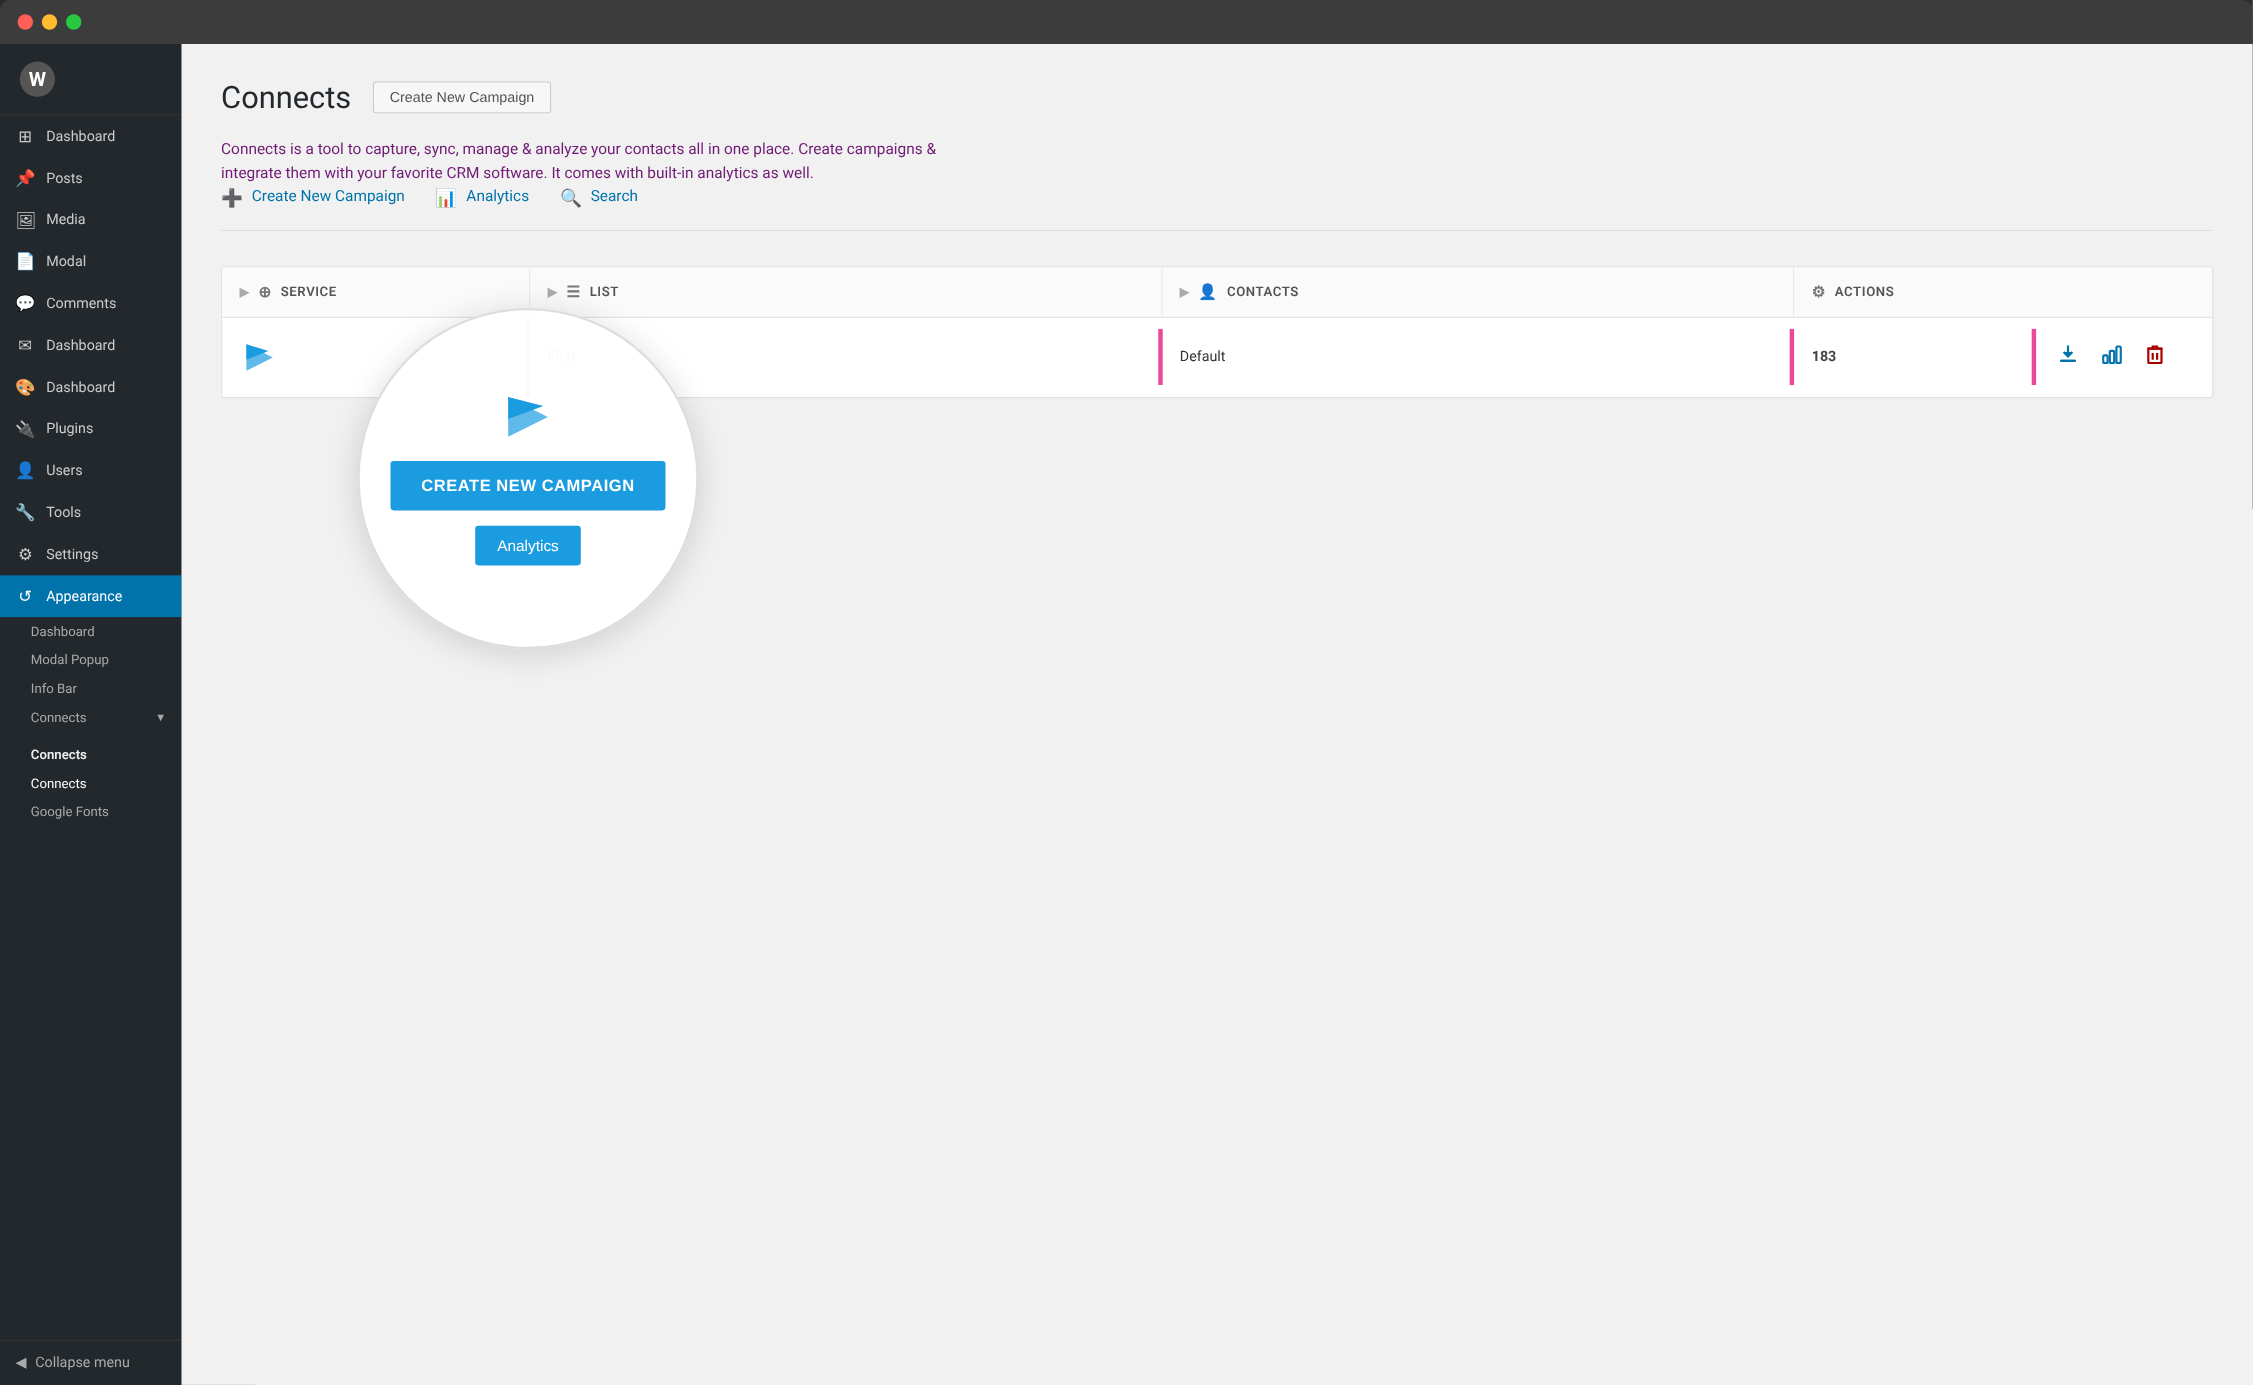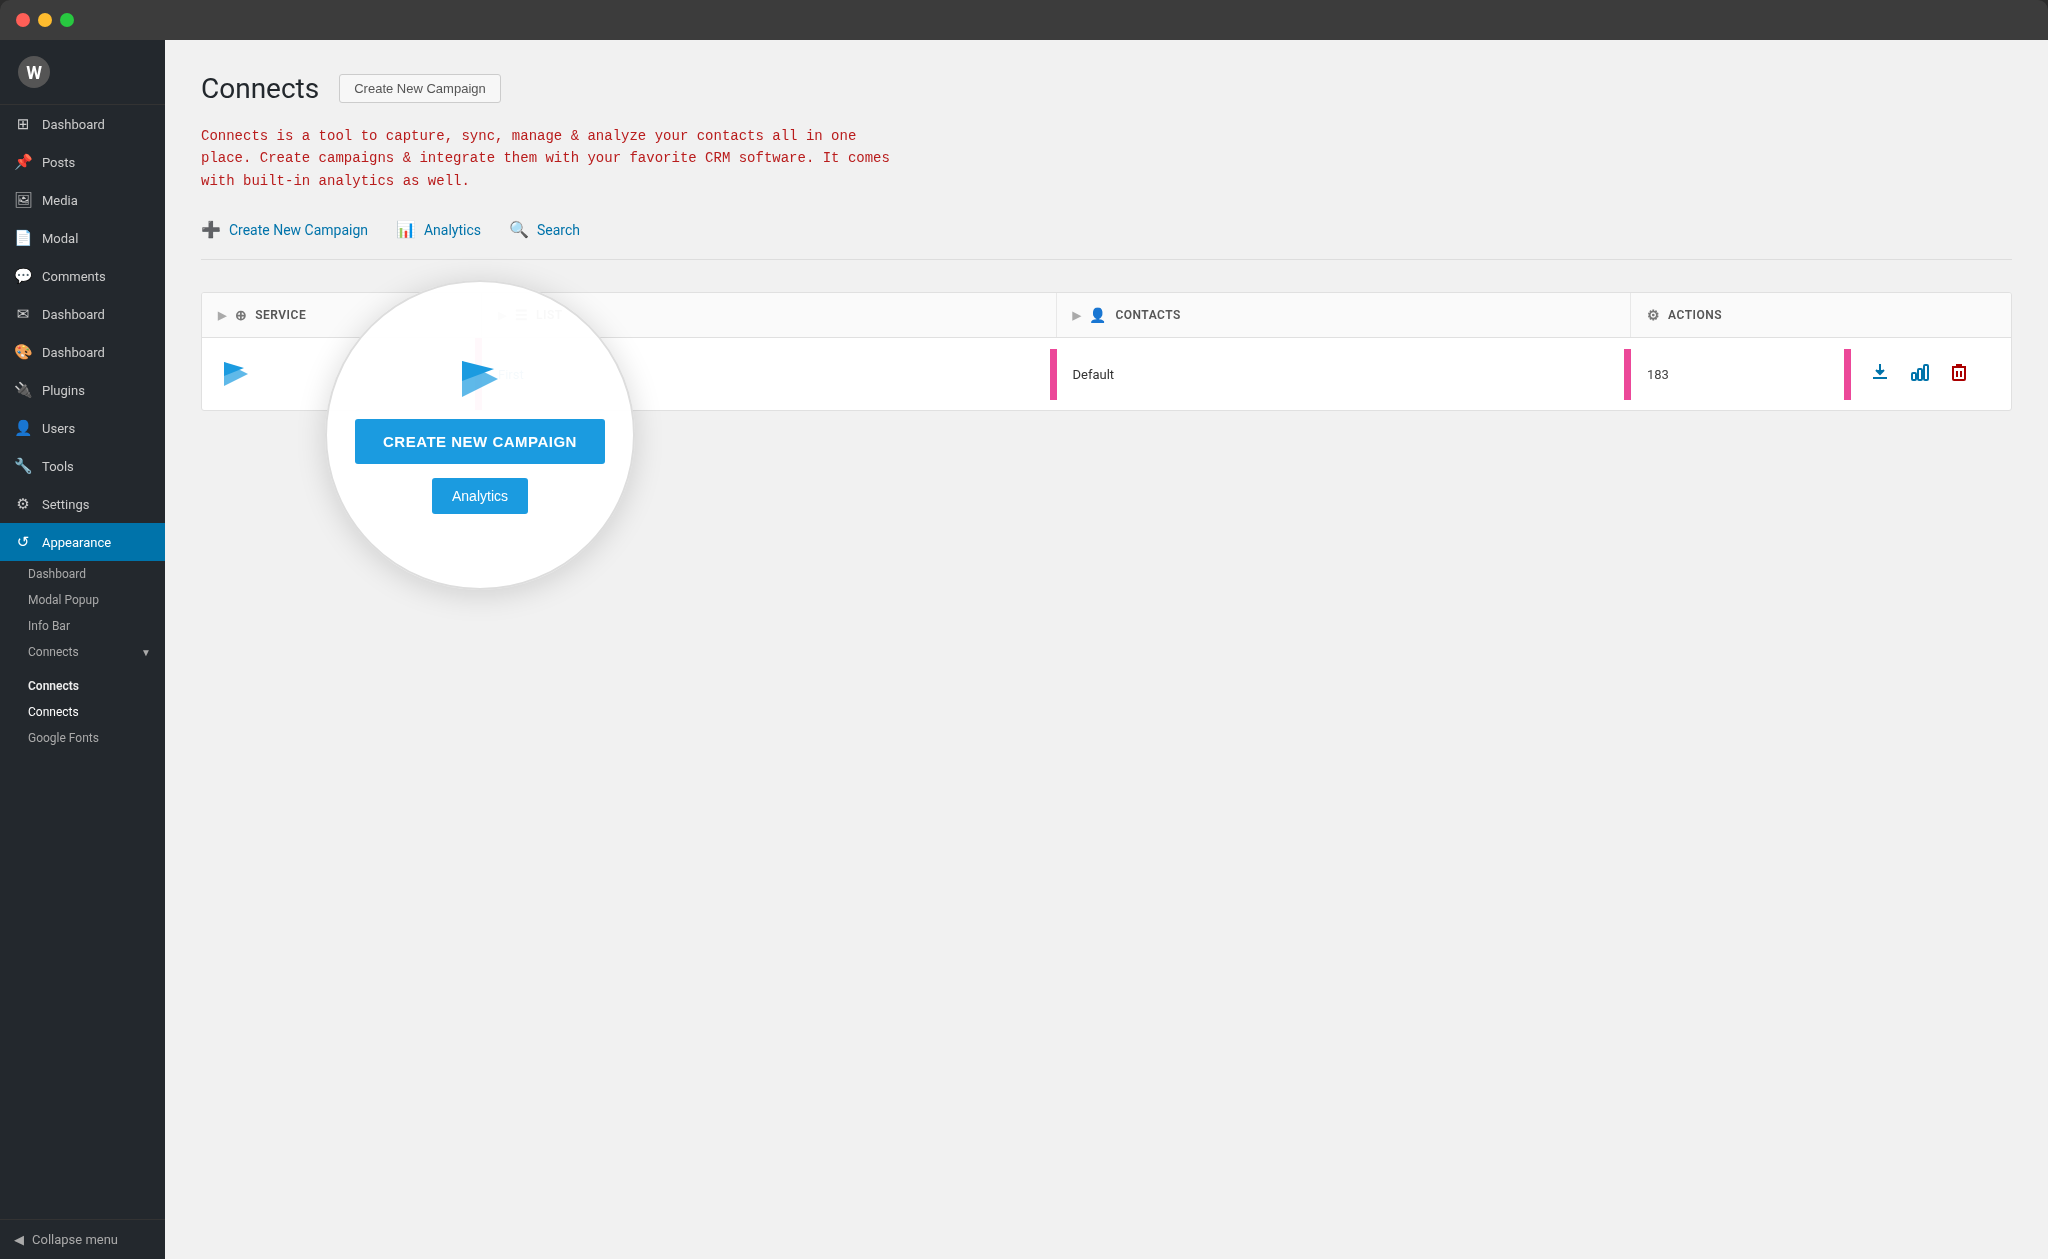--- a/index.html
+++ b/index.html
@@ -113,26 +113,24 @@
       background: #f7f7f7;
       border: 1px solid #ccc;
       color: #555;
       padding: 6px 14px;
       font-size: 13px;
       cursor: pointer;
       border-radius: 3px;
     }
 
     .page-description {
-      color: #b91c1c;
+      color: #701a75;
       font-size: 14px;
       line-height: 1.6;
-      margin-bottom: 28px;
       max-width: 700px;
-      font-family: Liberation Mono, monospace;
     }
 
     .action-links {
       display: flex;
       align-items: center;
       gap: 28px;
       margin-bottom: 32px;
       padding-bottom: 20px;
       border-bottom: 1px solid #ddd;
     }
@@ -187,37 +185,37 @@
     }
     .table-row:last-child { border-bottom: none; }
 
     .td {
       padding: 18px 16px;
       font-size: 13px;
       color: #333;
       display: flex;
       align-items: center;
       gap: 10px;
-      border-right: 7px solid #ec4899;
+      border-right: 4px solid #ec4899;
     }
     .td:last-child { border-right: none; }
 
     .campaign-logo {
       width: 36px; height: 36px;
       background: transparent;
       display: flex; align-items: center; justify-content: center;
     }
 
     .campaign-name-link {
       color: #0073aa;
       text-decoration: none;
       cursor: pointer;
     }
 
-    .contacts-count { font-weight: 400; color: #444; text-align: right; }
+    .contacts-count { font-weight: 700; color: #444; text-align: right; }
 
     .row-actions {
       display: flex;
       align-items: center;
       gap: 14px;
     }
     .row-action-btn {
       background: none;
       border: none;
       cursor: pointer;

